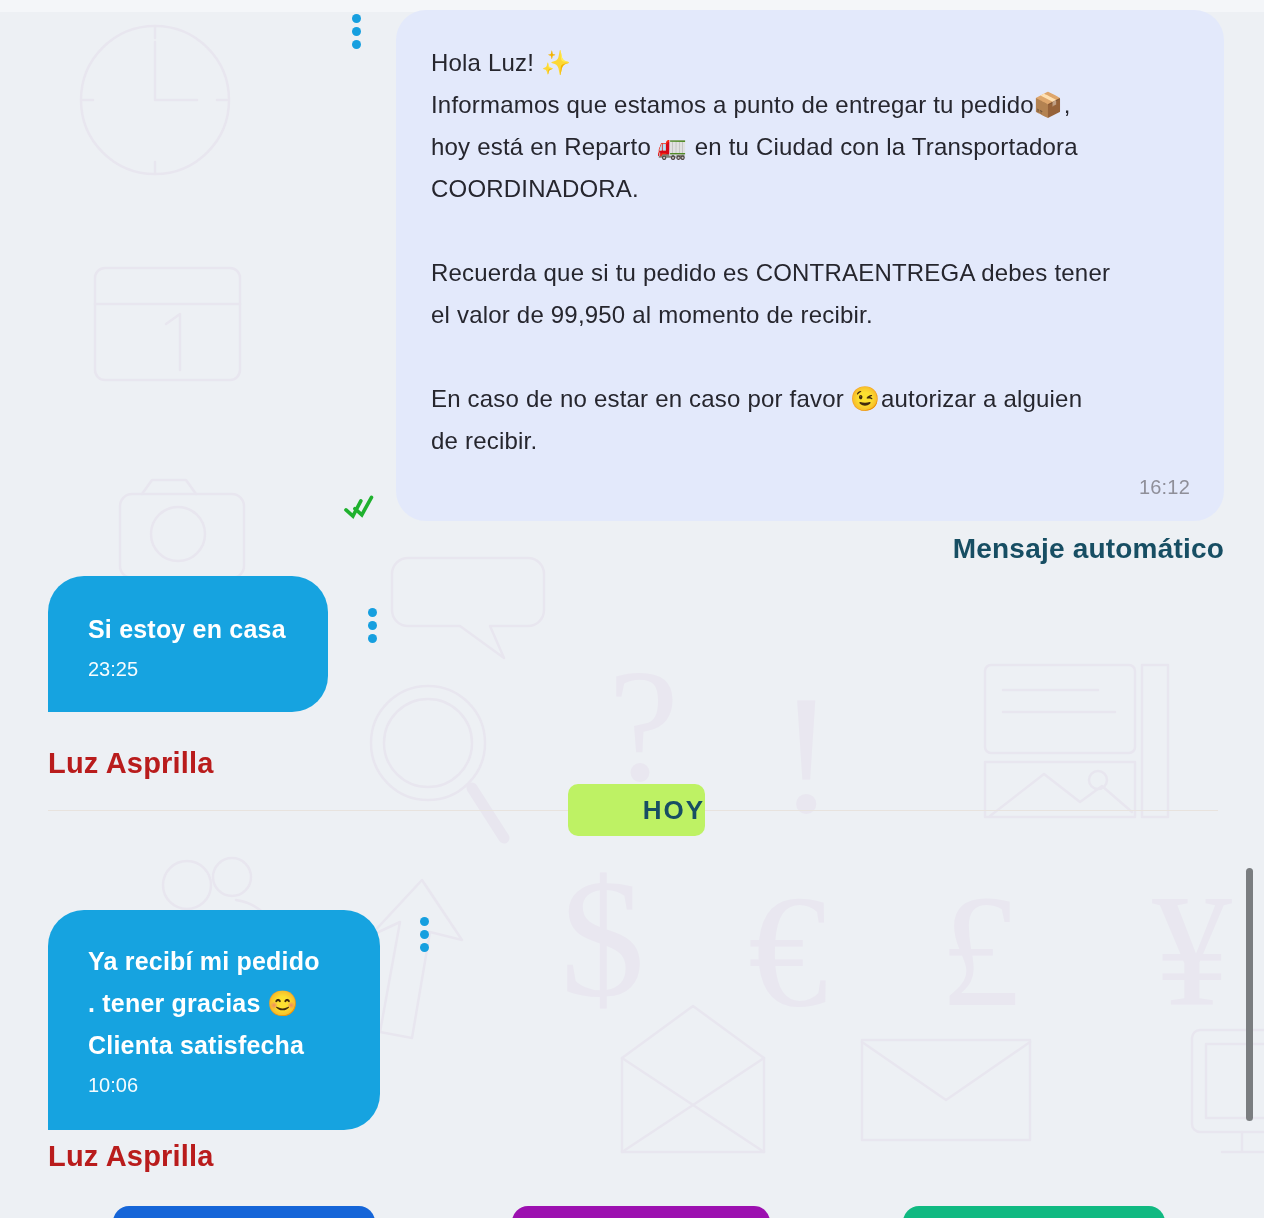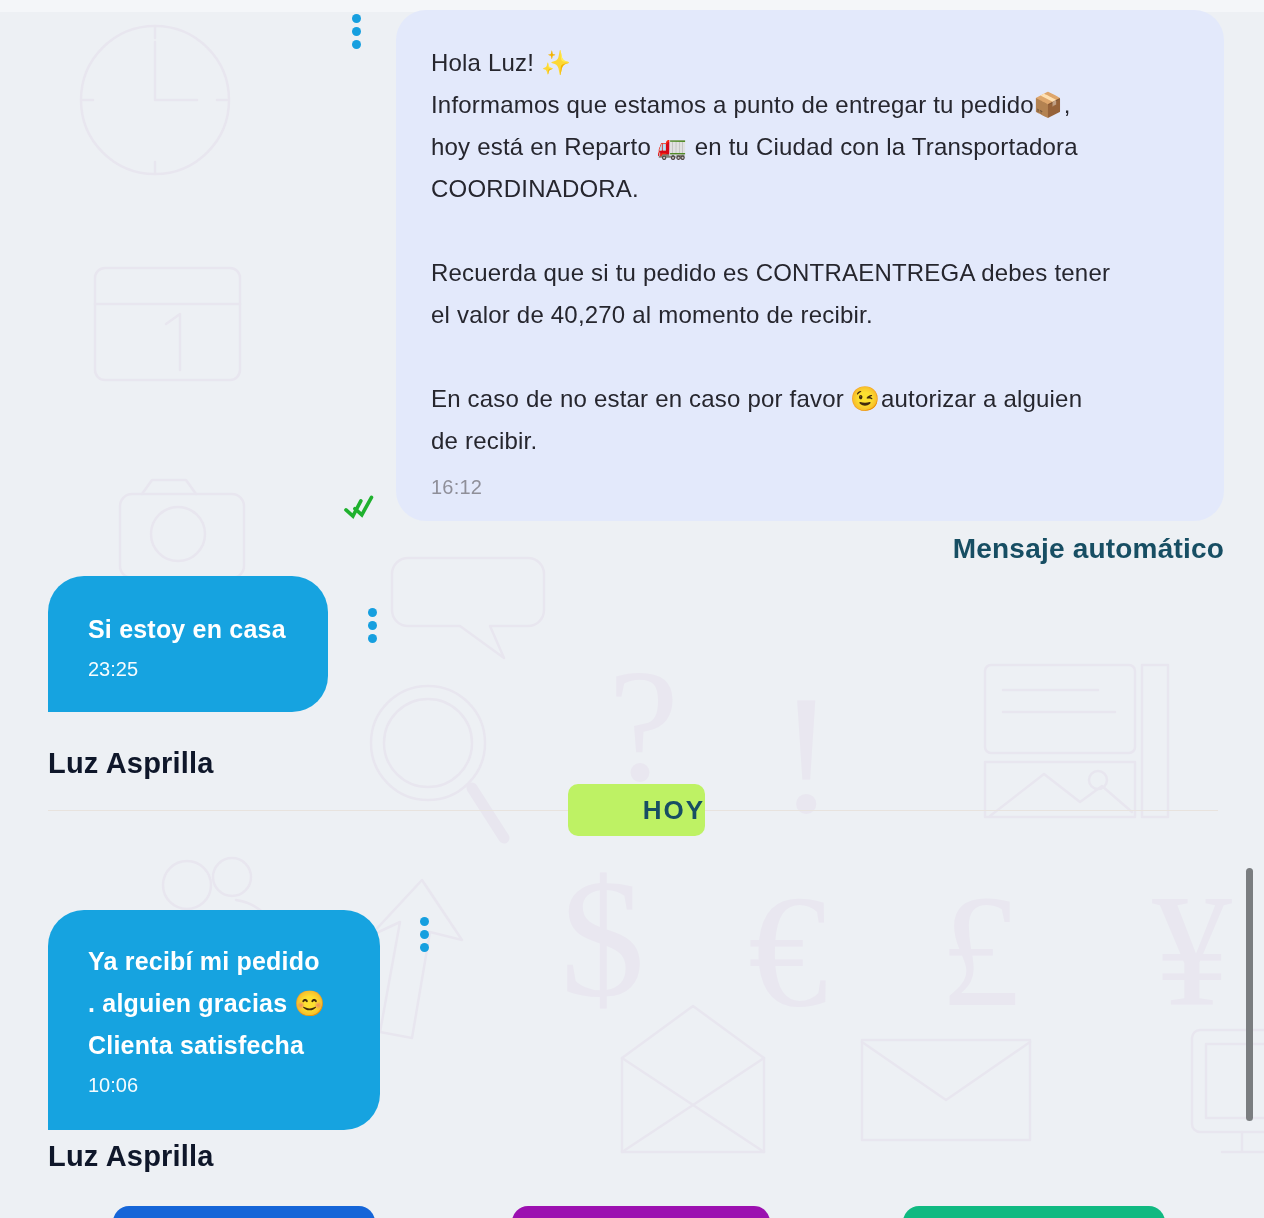--- a/index.html
+++ b/index.html
@@ -18,37 +18,37 @@
   .menu-dots i{width:9px;height:9px;border-radius:50%;background:#169fdf;display:block;}
   
   .auto-bubble{
     position:absolute;left:396px;top:10px;width:828px;height:511px;
     background:#e3e9fb;border-radius:30px;box-sizing:border-box;
     padding:32px 34px 0 35px;color:#26262e;
     font-size:24px;line-height:42px;letter-spacing:.2px;font-weight:500;
   }
   .auto-bubble p{margin:0;white-space:pre-line;}
   .auto-bubble p.gap{margin-top:42px;}
-  .time-in{margin-top:4px;font-size:20px;color:#8f8f99;font-weight:400;}
+  .time-in{margin-top:4px;font-size:20px;color:#8f8f99;font-weight:400;text-align:right;}
   .dblcheck{position:absolute;left:342px;top:494px;}
   .auto-label{
     position:absolute;right:40px;top:533px;
     font-size:28px;font-weight:700;color:#174e63;letter-spacing:.2px;
   }
   
   .bubble-out{
     position:absolute;background:#16a3e0;color:#ffffff;box-sizing:border-box;
     border-radius:36px;border-bottom-left-radius:0;
   }
   .bubble-out .out-text{font-size:25px;font-weight:700;line-height:42px;letter-spacing:.2px;white-space:pre-line;}
   .bubble-out .out-time{font-size:20px;margin-top:8px;color:rgba(255,255,255,.96);}
   .b1{left:48px;top:576px;width:280px;height:136px;padding:32px 24px 0 40px;}
   .b2{left:48px;top:910px;width:332px;height:220px;padding:30px 24px 0 40px;}
   .sender{
-    position:absolute;left:48px;font-size:29px;font-weight:700;color:#0f172a;letter-spacing:.2px;
+    position:absolute;left:48px;font-size:29px;font-weight:700;color:#b91c1c;letter-spacing:.2px;
   }
   .s1{top:747px;}
   .s2{top:1140px;}
   
   .divider-line{position:absolute;left:48px;top:810px;width:1170px;height:1px;background:#e8e3de;}
   .divider-chip{
     position:absolute;left:568px;top:784px;width:137px;height:52px;
     background:#bef264;border-radius:10px;
     display:flex;align-items:center;justify-content:flex-end;
     font-size:26px;font-weight:700;color:#174e63;letter-spacing:2px;
@@ -136,21 +136,21 @@
       <i></i>
       <i></i>
     </div>
 
   <div class="auto-bubble">
     <p>Hola Luz! ✨</p>
     <p> Informamos que estamos a punto de entregar tu pedido📦,
 hoy está en Reparto 🚛 en tu Ciudad con la Transportadora
 COORDINADORA.</p>
     <p class="gap">Recuerda que si tu pedido es CONTRAENTREGA debes tener
-el valor de 40,270 al momento de recibir.</p>
+el valor de 99,950 al momento de recibir.</p>
     <p class="gap">En caso de no estar en caso por favor 😉autorizar a alguien
 de recibir.</p>
     <div class="time-in">16:12</div>
   </div>
 
   <svg class="dblcheck" width="36" height="30" viewBox="0 0 36 30">
     <g stroke="#1fb12e" stroke-width="3.6" fill="none" stroke-linecap="round" transform="rotate(-8 18 15)">
       <path d="M4 14 L10 21 L20 7"></path>
       <path d="M13 14 L19 21 L31 5"></path>
     </g>
@@ -174,21 +174,21 @@
     <span>HOY</span>
   </div>
 
   <div class="menu-dots" style="left:420px;top:917px;">
       <i></i>
       <i></i>
       <i></i>
     </div>
   <div class="bubble-out b2">
     <div class="out-text">Ya recibí mi pedido
-. alguien gracias 😊
+. tener gracias 😊
 Clienta satisfecha</div>
     <div class="out-time">10:06</div>
   </div>
   <div class="sender s2">Luz Asprilla</div>
 
   <div class="scroll-thumb"></div>
 
   <button class="qbtn" style="left:113px;background:#1565d8;"></button>
   <button class="qbtn" style="left:512px;width:258px;background:#9c10b0;"></button>
   <button class="qbtn" style="left:903px;background:#10b981;"></button>

